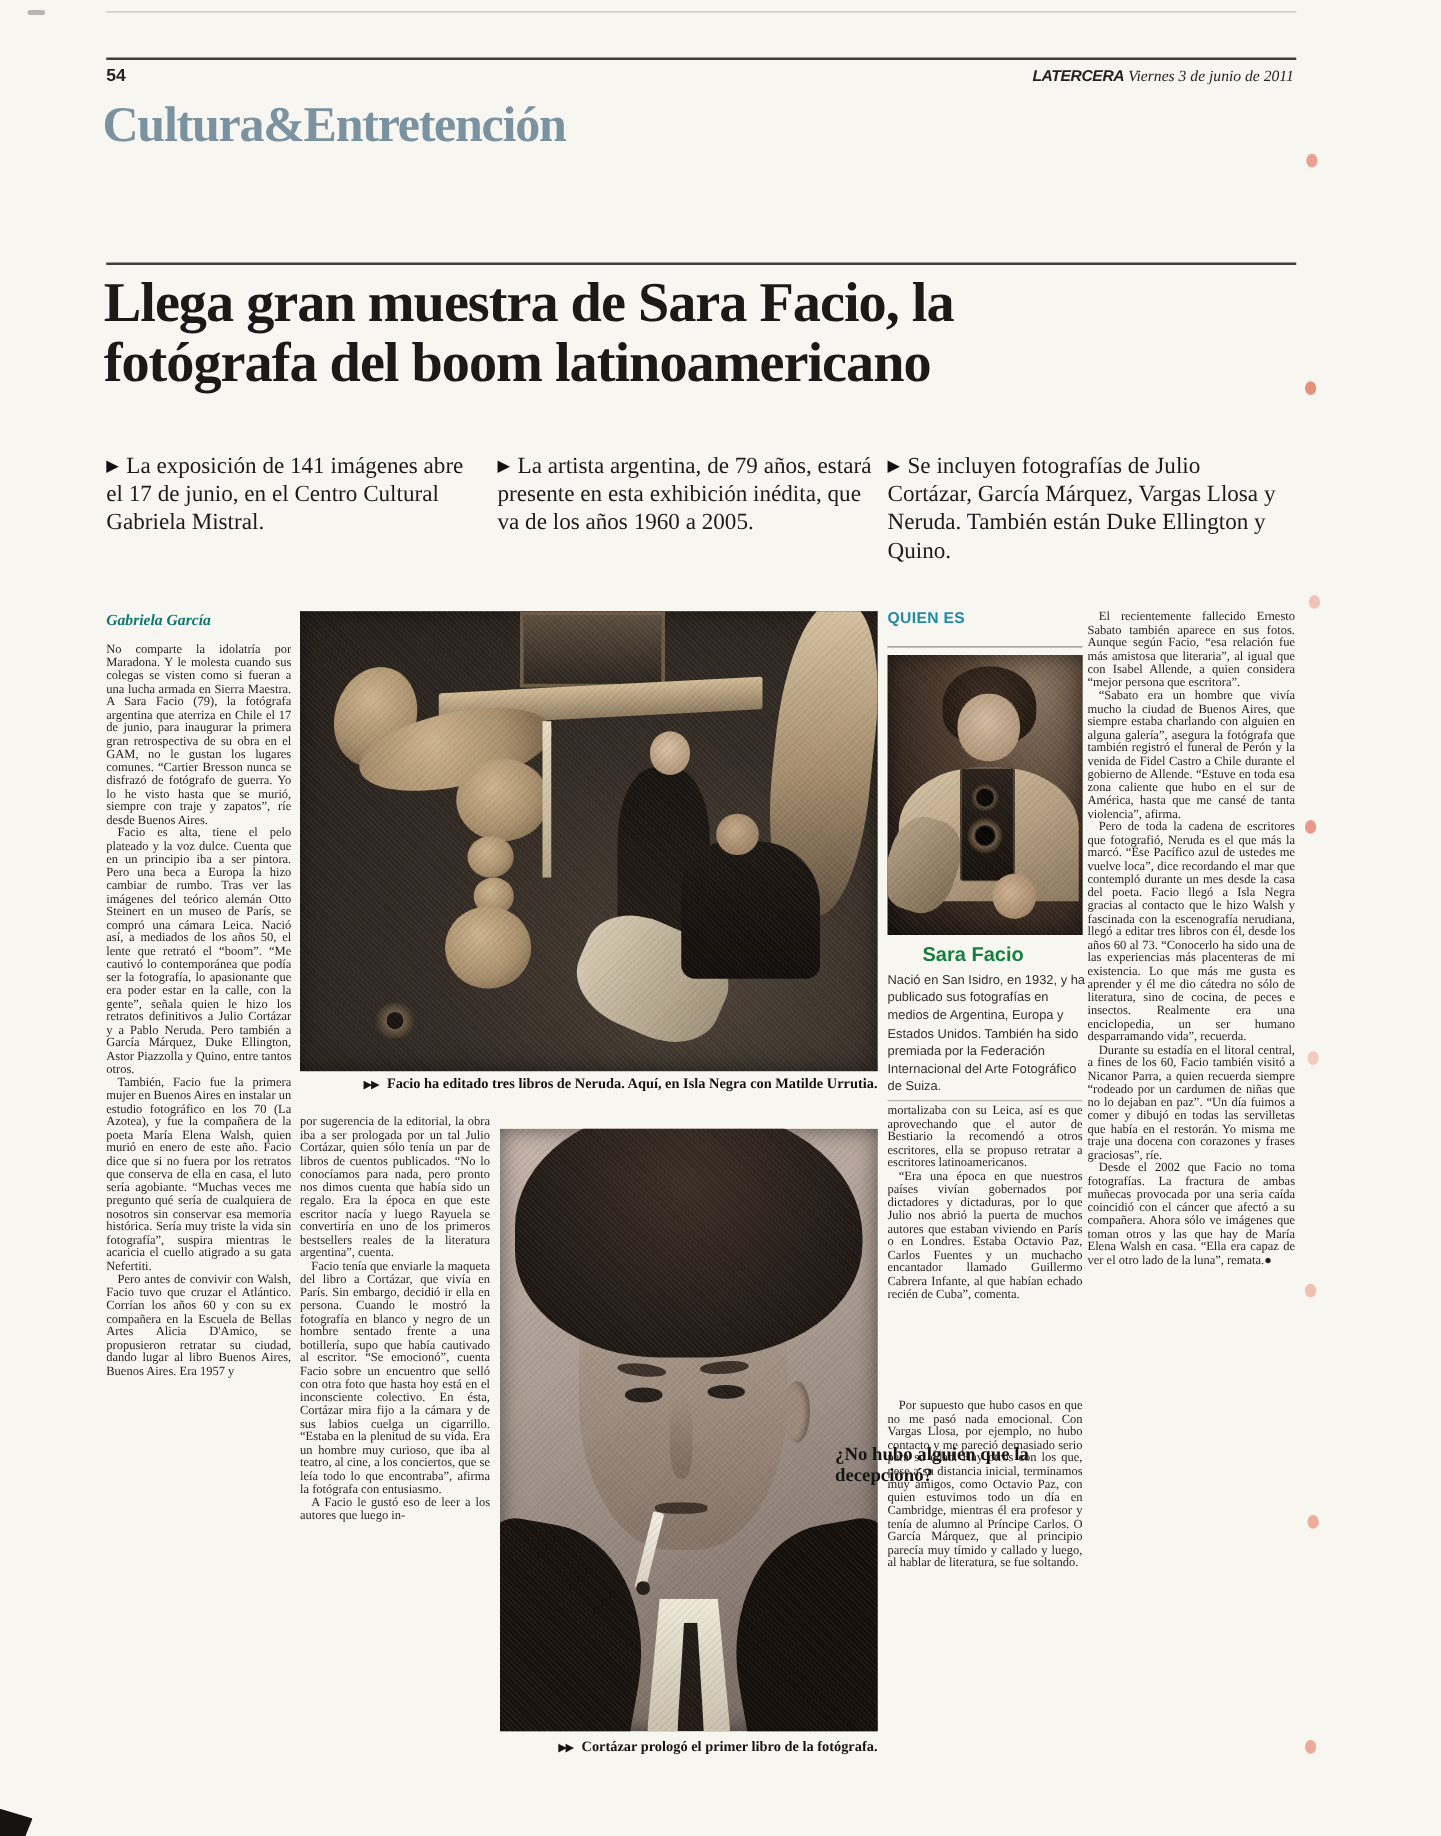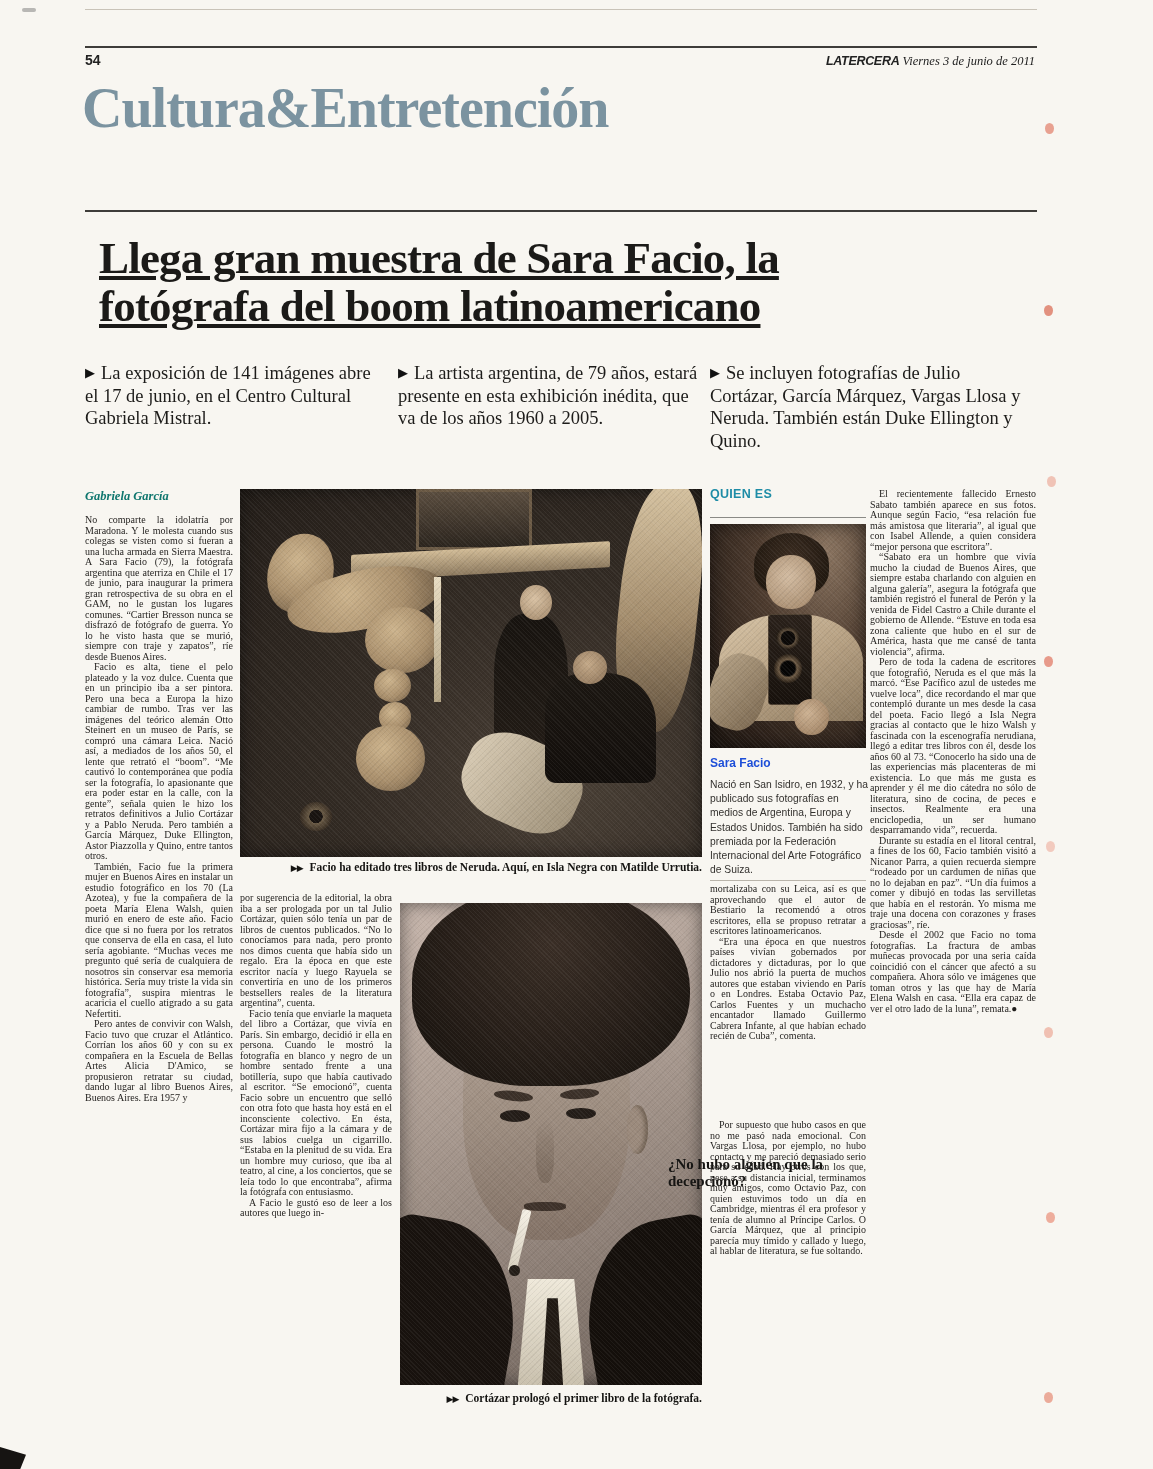--- a/index.html
+++ b/index.html
@@ -4,21 +4,21 @@
 <style>
   html,body{margin:0;padding:0;background:#e8e6e2;}
   .page{position:relative;width:1153px;height:1469px;background:#f8f6f1;margin:0 auto;
         font-family:"Liberation Serif","DejaVu Serif",serif;overflow:hidden;}
   .rule{position:absolute;background:#3f3d3a;height:2px;}
   .rule.light{background:#c9c3b8;height:1px;}
   .masthead-page{position:absolute;left:85px;top:52px;font-family:"Liberation Sans",sans-serif;
         font-weight:bold;font-size:14px;color:#222;}
   .masthead-right{position:absolute;right:118px;top:54px;font-size:12.5px;color:#222;font-style:italic;}
   .masthead-right .brand{font-family:"Liberation Sans",sans-serif;font-weight:bold;letter-spacing:-0.3px;}
-  .section-title{position:absolute;left:82px;top:76px;font-size:56px;font-weight:bold;
+  .section-title{position:absolute;left:82px;top:76px;font-size:40px;font-weight:bold;
         color:#7b93a0;letter-spacing:-1px;}
   .headline{position:absolute;left:83px;top:218px;width:840px;font-size:45px;line-height:1.07;
         font-weight:bold;color:#1b1a18;letter-spacing:-0.8px;}
   .deck{position:absolute;top:362px;font-size:18.5px;line-height:1.22;color:#1d1c1a;}
   .deck .bmark{float:left;font-size:13px;margin:3px 6px 0 0;color:#111;}
   .d1{left:85px;width:300px;} .d2{left:398px;width:300px;} .d3{left:710px;width:320px;}
   .byline{position:absolute;left:85px;top:489px;width:148px;font-size:12.5px;font-weight:bold;
         font-style:italic;color:#0f766e;}
   .textcol{position:absolute;font-size:10px;line-height:1.05;text-align:justify;color:#201e1c;overflow:hidden;}
   .textcol p{margin:0;}
@@ -104,22 +104,22 @@
   .ph3 .arm{position:absolute;left:0;top:58%;width:36%;height:34%;border-radius:40%;
        background:linear-gradient(120deg,#b7a488,#7a674f);transform:rotate(18deg);}
   .ph3 .camera{position:absolute;left:37%;top:40%;width:27%;height:40%;background:linear-gradient(#2a211a,#17110c);
        border:1px solid #4e4031;border-radius:3px;}
   .ph3 .lens1{position:absolute;left:42.5%;top:46%;width:15%;height:10%;border-radius:50%;
        background:radial-gradient(circle,#0c0907 40%,#5c4c3a 48%,#241c14 70%);}
   .ph3 .lens2{position:absolute;left:41%;top:58%;width:18%;height:13%;border-radius:50%;
        background:radial-gradient(circle,#060504 35%,#6d5a44 45%,#201810 75%);}
   .ph3 .hand{position:absolute;left:54%;top:78%;width:22%;height:16%;border-radius:50%;
        background:radial-gradient(circle at 40% 40%,#cdb293,#97795b);}
-  .qe-name{position:absolute;left:710px;top:756px;font-family:"Liberation Sans",sans-serif;
-       font-weight:bold;font-size:12px;color:#1d4ed8;}
+  .qe-name{position:absolute;left:738px;top:756px;font-family:"Liberation Sans",sans-serif;
+       font-weight:bold;font-size:16px;color:#15803d;}
   .qe-bio{position:absolute;left:710px;top:778px;width:158px;font-family:"Liberation Sans",sans-serif;
        font-size:10.3px;line-height:1.38;color:#33312e;}
   .qe-bottom-rule{position:absolute;left:710px;top:880px;width:156px;height:1px;background:#b9b4aa;}
   
   .dot{position:absolute;border-radius:50%;width:9px;height:11px;}
   .corner-ink{position:absolute;left:0;bottom:0;width:26px;height:22px;background:#161412;
        clip-path:polygon(0 0,100% 35%,78% 100%,0 100%);}
   .top-smudge{position:absolute;left:22px;top:8px;width:14px;height:4px;background:#777;opacity:.5;border-radius:2px;}
 </style>
 </head>
@@ -131,21 +131,21 @@
   <div class="top-smudge"></div>
   <div class="rule" style="left:85px;top:46px;width:952px;"></div>
   <div class="masthead-page">54</div>
   <div class="masthead-right">
     <span class="brand">LATERCERA</span><span> Viernes 3 de junio de 2011</span>
   </div>
 
   <div class="section-title">Cultura&amp;Entretención</div>
 
   <div class="rule" style="left:85px;top:210px;width:952px;height:1.5px;"></div>
-  <h1 class="headline" style="margin:16px;text-decoration:underline;">Llega gran muestra de Sara Facio, la fotógrafa del boom latinoamericano</h1>
+  <h1 class="headline" style="margin:0;">Llega gran muestra de Sara Facio, la fotógrafa del boom latinoamericano</h1>
 
   <div class="deck d1">
     <span class="bmark">▶</span>
     <span>La exposición de 141 imágenes abre el 17 de junio, en el Centro Cultural Gabriela Mistral.</span>
   </div>
   <div class="deck d2">
     <span class="bmark">▶</span>
     <span>La artista argentina, de 79 años, estará presente en esta exhibición inédita, que va de los años 1960 a 2005.</span>
   </div>
   <div class="deck d3">

